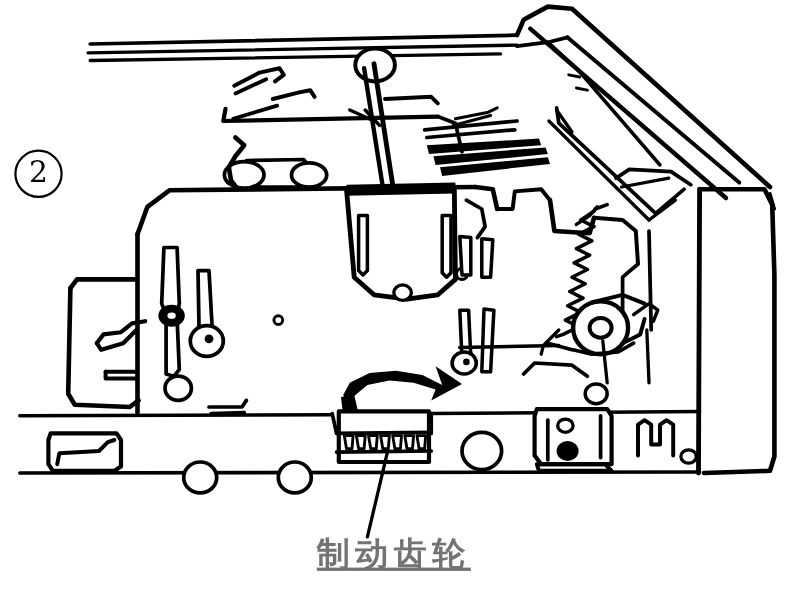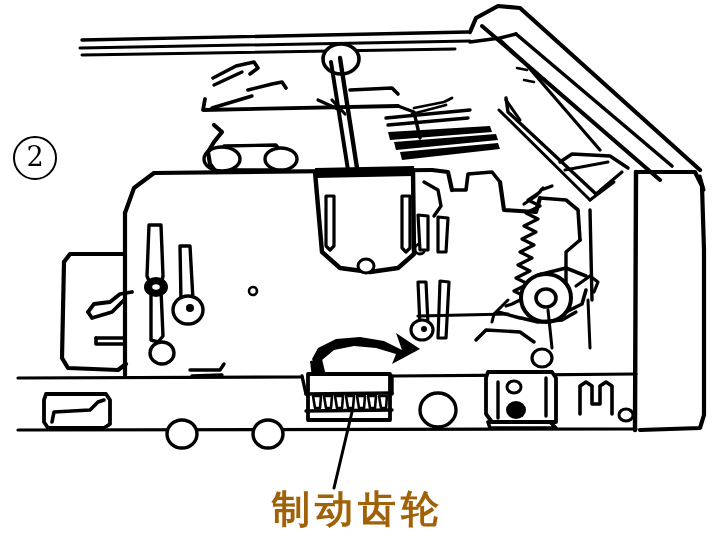--- a/index.html
+++ b/index.html
@@ -50,26 +50,27 @@
     height: 538px;
     pointer-events: none;
   }
   #figure-caption {
     position: absolute;
     left: 0;
     top: 490px;
     width: 716px;
     text-align: center;
     font-family: "DejaVu Sans", "Liberation Sans", sans-serif;
-    font-size: 38px;
+    font-size: 30px;
     font-weight: bold;
     letter-spacing: 5px;
-    color: #a16207;
+    color: #737373;
     line-height: 1;
     white-space: nowrap;
+    text-decoration: underline;
   }
   #figure-index-badge {
     position: absolute;
     left: 13px;
     top: 136px;
     width: 44px;
     height: 44px;
     border: 2.5px solid #000000;
     border-radius: 50%;
     box-sizing: border-box;

